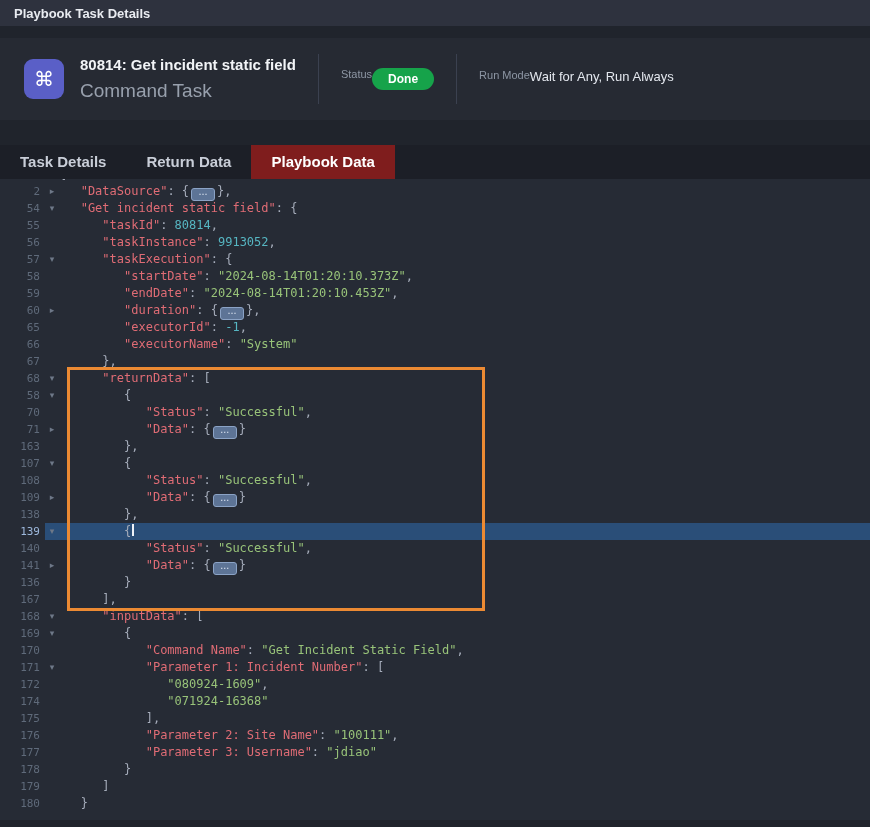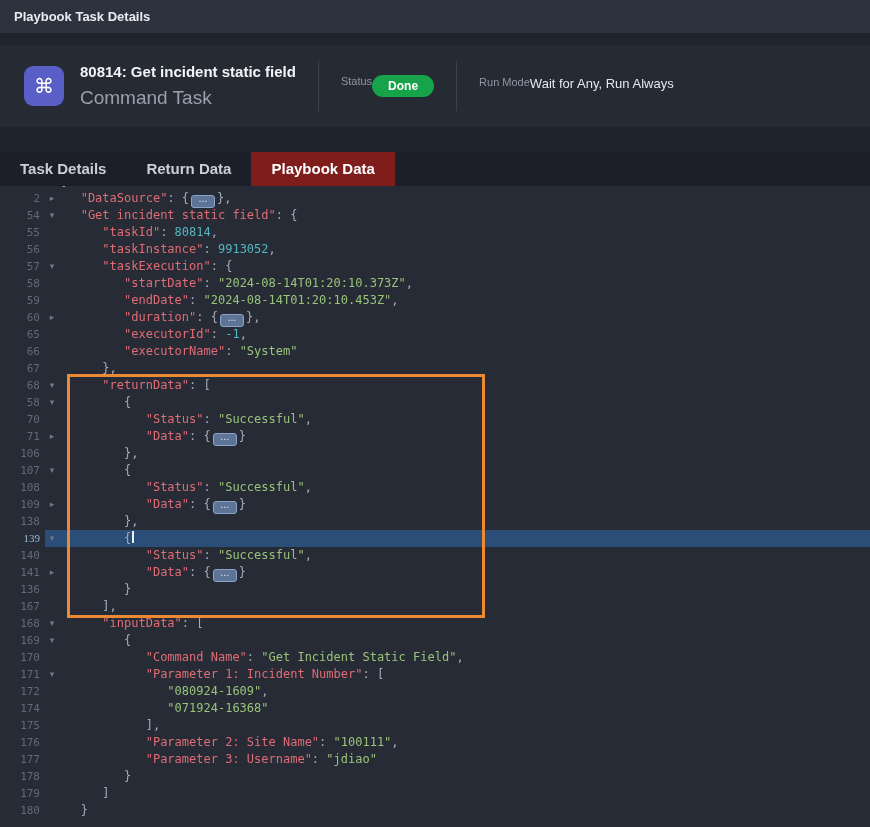--- a/index.html
+++ b/index.html
@@ -4,21 +4,21 @@
 <style>
   html,body{margin:0;padding:0;}
   body{
     width:870px;height:827px;overflow:hidden;
     background:#20242c;
     font-family:"Liberation Sans",sans-serif;
   }
   .app{width:870px;height:827px;position:relative;overflow:hidden;}
 
   
-  .topbar{height:33px;background:#2e323e;display:flex;align-items:center;padding:0 14px;}
+  .topbar{height:26px;background:#2e323e;display:flex;align-items:center;padding:0 14px;}
   .topbar-title{color:#e9ecf1;font-size:13px;font-weight:bold;}
 
   
   .task-header{margin-top:12px;height:82px;background:#262a33;display:flex;align-items:center;padding:0 24px;box-sizing:border-box;}
   .task-icon{width:40px;height:40px;border-radius:9px;background:#5a5fc7;display:flex;align-items:center;justify-content:center;flex:none;}
   .task-icon span{color:#ffffff;font-size:20px;font-family:"DejaVu Sans",sans-serif;}
   .task-titles{margin-left:16px;min-width:212px;}
   .task-title{color:#f2f4f7;font-size:15px;font-weight:bold;margin-bottom:7px;}
   .task-subtitle{color:#98a0ad;font-size:19px;}
   .v-divider{width:1px;height:50px;background:#3b4150;margin:0 22px;flex:none;}
@@ -35,21 +35,21 @@
   
   .editor{position:relative;height:641px;background:#262b35;overflow:hidden;
     font-family:"DejaVu Sans Mono",monospace;font-size:12px;color:#a6adbb;}
   .code-lines{margin-top:-13px;}
   .code-row{display:flex;height:17px;line-height:17px;}
   .gutter-num{width:40px;flex:none;text-align:right;padding-right:5px;color:#5f6a7a;font-size:11px;}
   .row-body{flex:1;display:flex;min-width:0;}
   .fold-marker{width:14px;flex:none;text-align:center;color:#6e7888;font-size:9px;font-family:"DejaVu Sans",sans-serif;}
   .code-text{white-space:pre;}
   .code-row.active .row-body{background:#2a4e78;}
-  .code-row.active .gutter-num{color:#9db8dc;font-family:Liberation Serif, serif;}
+  .code-row.active .gutter-num{color:#9db8dc;}
 
   .tk-key{color:#e06c75;}
   .tk-str{color:#98c379;}
   .tk-num{color:#56b6c2;}
   .tk-punc{color:#a6adbb;}
 
   .fold-widget{display:inline-block;box-sizing:border-box;width:24px;height:13px;
     background:#5d7496;border:1px solid #8ba3c6;border-radius:3px;
     color:#e2eaf6;font-size:9px;line-height:10px;text-align:center;
     vertical-align:-2px;margin:0 2px;font-family:"DejaVu Sans",sans-serif;}
@@ -202,21 +202,21 @@
           </span>
         </div>
         <div class="code-row">
           <span class="gutter-num">71</span>
           <span class="row-body">
             <span class="fold-marker">▸</span>
             <span class="code-text" style="padding-left: 12ch;"><span class="tk-key">"Data"</span><span class="tk-punc">: {</span><span class="fold-widget">⋯</span><span class="tk-punc">}</span></span>
           </span>
         </div>
         <div class="code-row">
-          <span class="gutter-num">106</span>
+          <span class="gutter-num">163</span>
           <span class="row-body">
             <span class="fold-marker"></span>
             <span class="code-text" style="padding-left: 9ch;"><span class="tk-punc">},</span></span>
           </span>
         </div>
         <div class="code-row">
           <span class="gutter-num">107</span>
           <span class="row-body">
             <span class="fold-marker">▾</span>
             <span class="code-text" style="padding-left: 9ch;"><span class="tk-punc">{</span></span>

